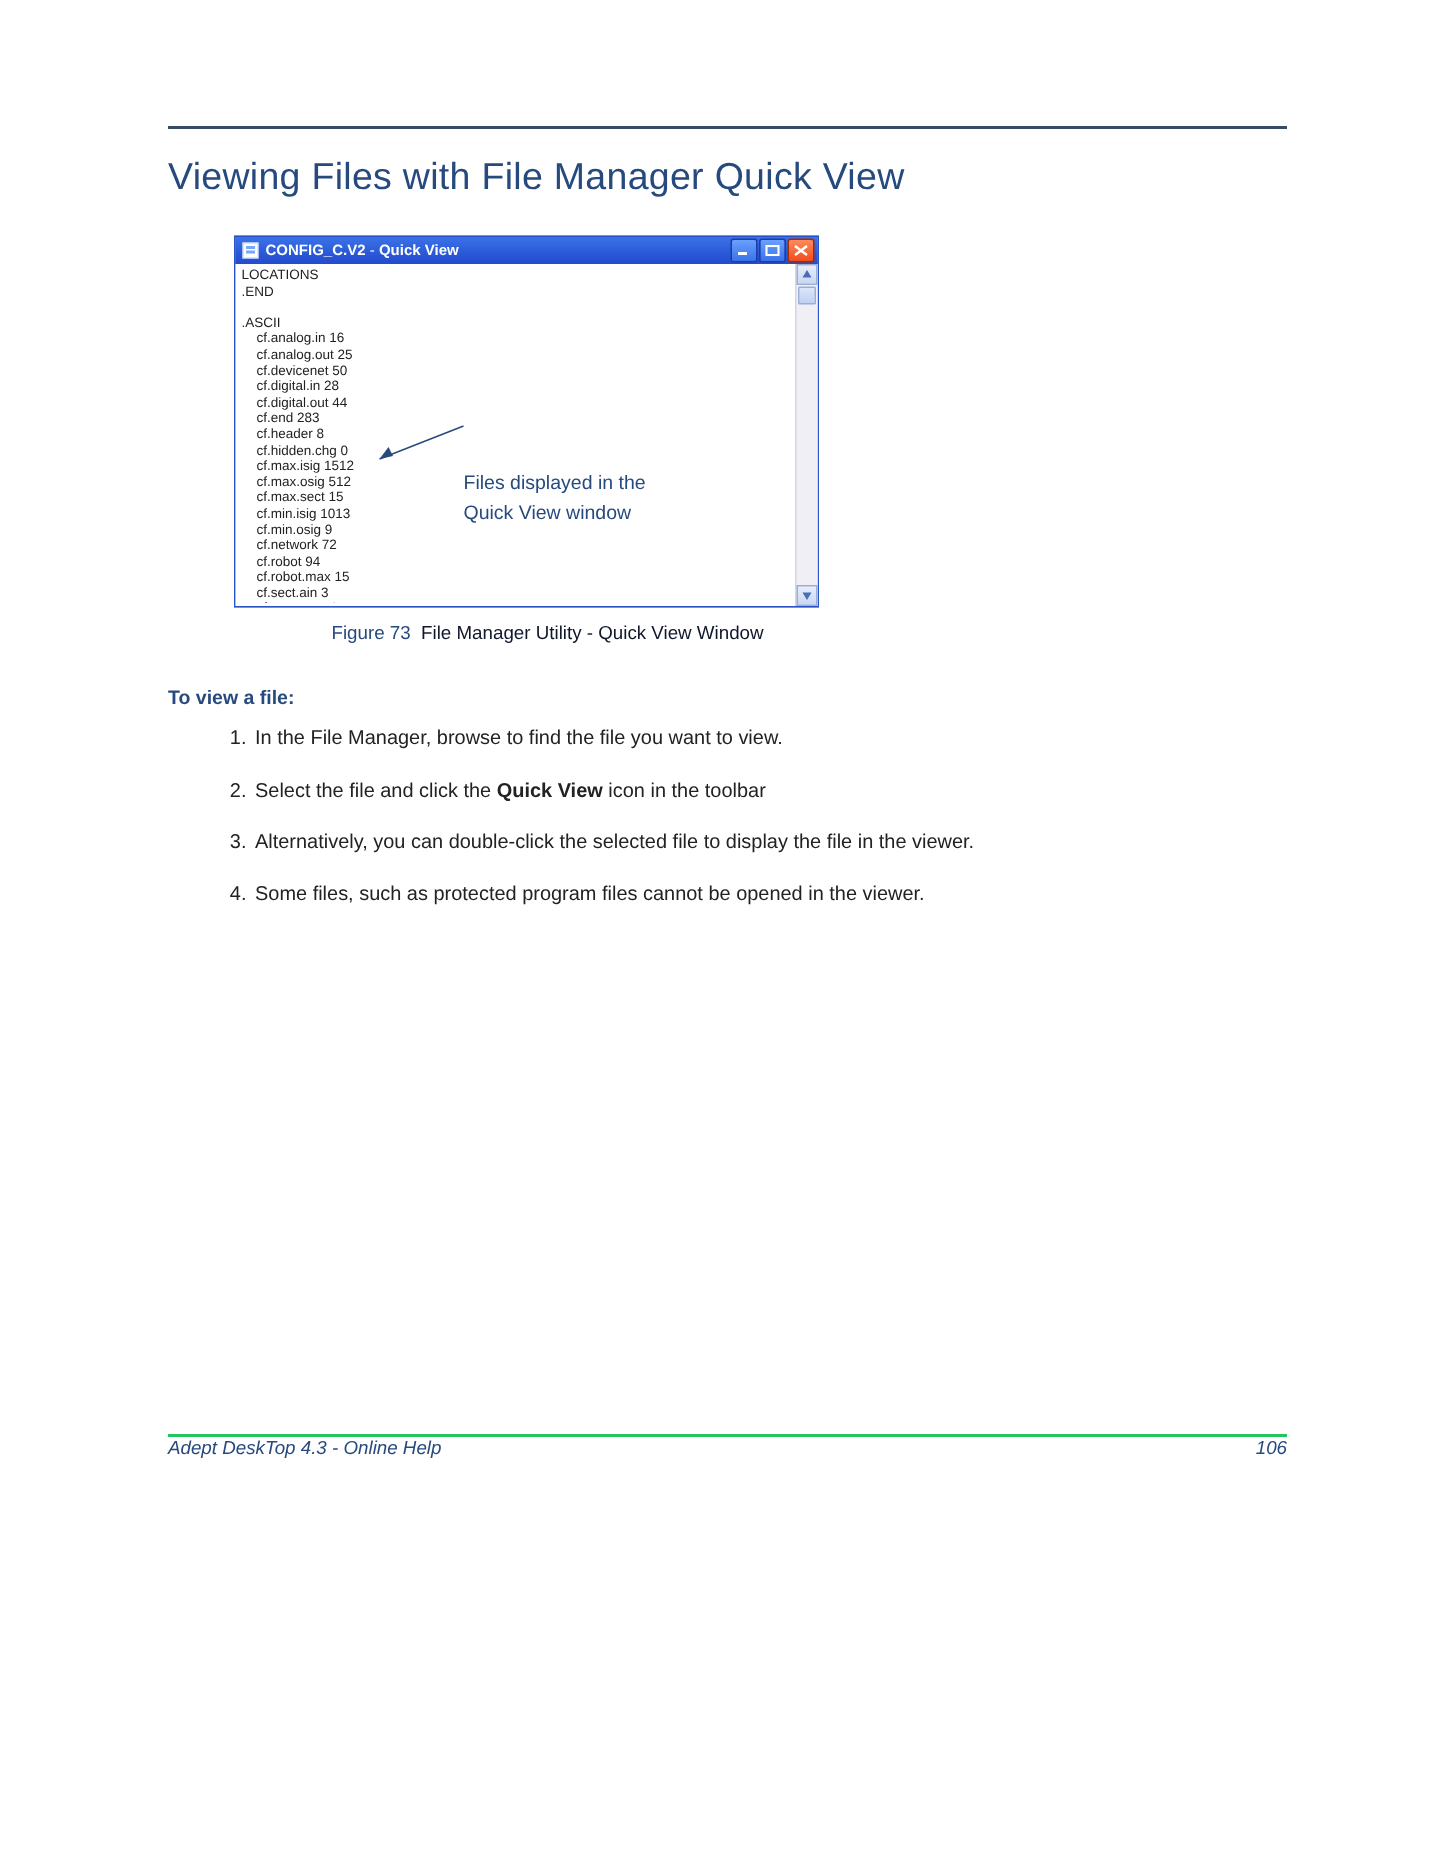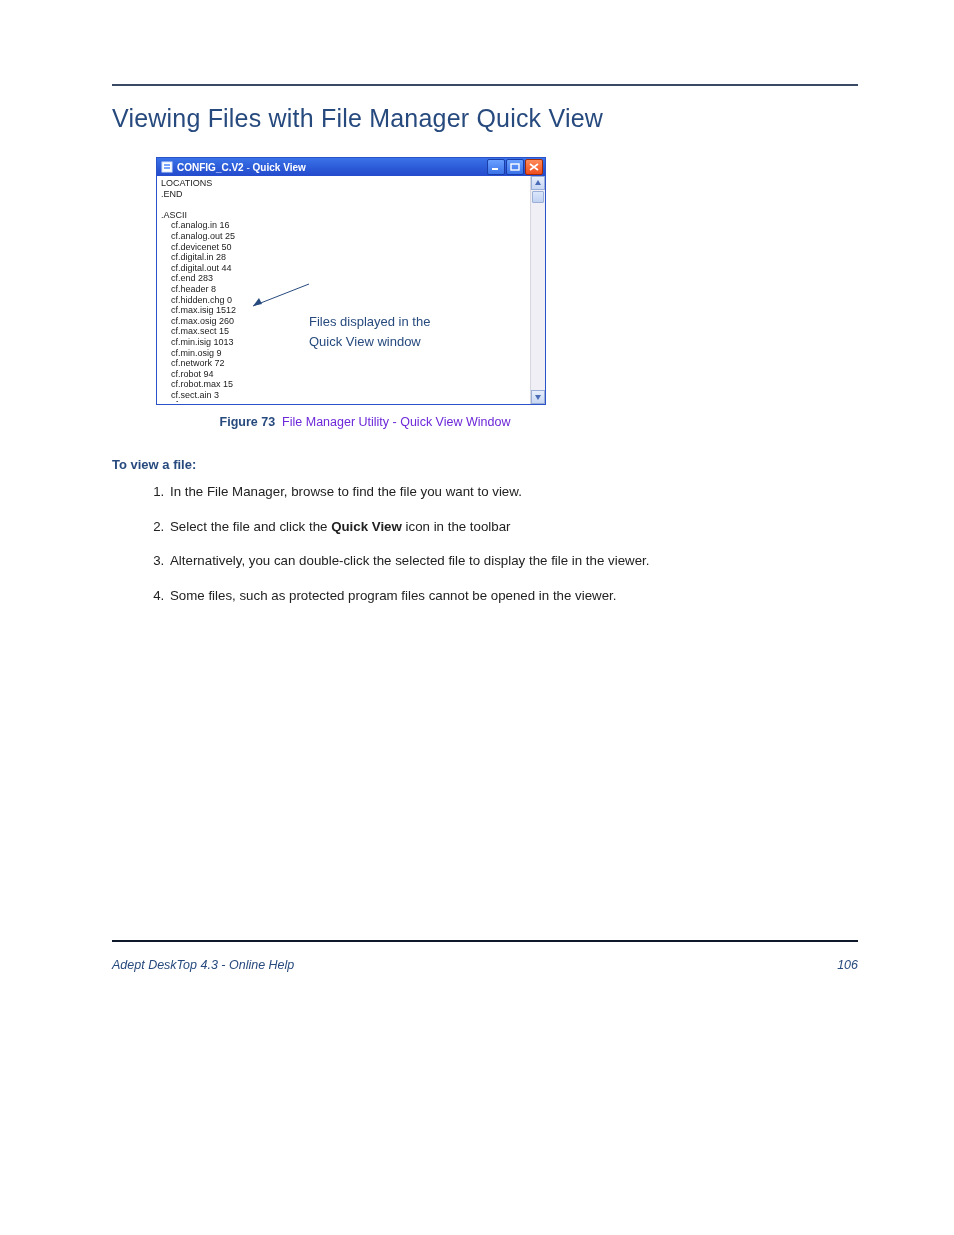--- a/index.html
+++ b/index.html
@@ -25,26 +25,26 @@
 .sbtn.bot{bottom:0;}
 .sbtn svg{display:block;}
 .thumb{position:absolute;left:1px;top:15px;width:12px;height:12px;background:linear-gradient(#dbe6fb,#bfd1f1);border:1px solid #9aaed6;border-radius:1px;box-sizing:border-box;}
 .content{position:absolute;left:4px;top:2px;right:16px;bottom:2px;overflow:hidden;color:#222;font-family:"MS Sans Serif",Tahoma,Geneva,sans-serif;font-size:9px;line-height:10.6px;}
 .content .l0{margin-left:0;}
 .content .l2{margin-left:10px;}
 .arrow{position:absolute;left:90px;top:106px;width:64px;height:28px;}
 .arrow svg{display:block;}
 .calltext{position:absolute;left:152px;top:136px;width:130px;color:#274a7e;font-size:13px;line-height:1.5;}
 .caption{text-align:center;font-size:12.5px;color:#274a7e;margin:10px 0 8px -6px;width:430px;}
-.caption b{font-weight:700;color:#274a7e;}
-.caption .cap2{color:#6d28d9;}
+.caption b{font-weight:400;color:#274a7e;}
+.caption .cap2{color:#0f172a;}
 .subhead{color:#274a7e;font-weight:700;font-size:13px;margin:28px 0 10px 0;}
 ol{margin:2px 0 0 56px;padding:0;}
 ol li{font-size:13.3px;line-height:1.55;margin:0 0 14px 0;padding-left:2px;}
-.footer{position:absolute;left:112px;right:96px;bottom:54px;border-top:2px solid #0f172a;padding-top:16px;display:flex;justify-content:space-between;align-items:center;}
+.footer{position:absolute;left:112px;right:96px;bottom:54px;border-top:2px solid #22c55e;padding-top:0;display:flex;justify-content:space-between;align-items:center;}
 .footer .fl{color:#274a7e;font-style:italic;font-size:12.5px;}
 .footer .fr{color:#274a7e;font-style:italic;font-size:12.5px;}
 </style>
 </head>
 <body>
 <div class="page">
   <div class="rule"></div>
   <h1>Viewing Files with File Manager Quick View</h1>
 
   <div class="figwrap">
@@ -88,21 +88,21 @@
             <div class="l0">.ASCII</div>
             <div class="l2">cf.analog.in 16</div>
             <div class="l2">cf.analog.out 25</div>
             <div class="l2">cf.devicenet 50</div>
             <div class="l2">cf.digital.in 28</div>
             <div class="l2">cf.digital.out 44</div>
             <div class="l2">cf.end   283</div>
             <div class="l2">cf.header 8</div>
             <div class="l2">cf.hidden.chg 0</div>
             <div class="l2">cf.max.isig 1512</div>
-            <div class="l2">cf.max.osig 260</div>
+            <div class="l2">cf.max.osig 512</div>
             <div class="l2">cf.max.sect 15</div>
             <div class="l2">cf.min.isig 1013</div>
             <div class="l2">cf.min.osig 9</div>
             <div class="l2">cf.network 72</div>
             <div class="l2">cf.robot  94</div>
             <div class="l2">cf.robot.max 15</div>
             <div class="l2">cf.sect.ain 3</div>
             <div class="l2">cf.sect.aout 4</div>
           </div>
 

